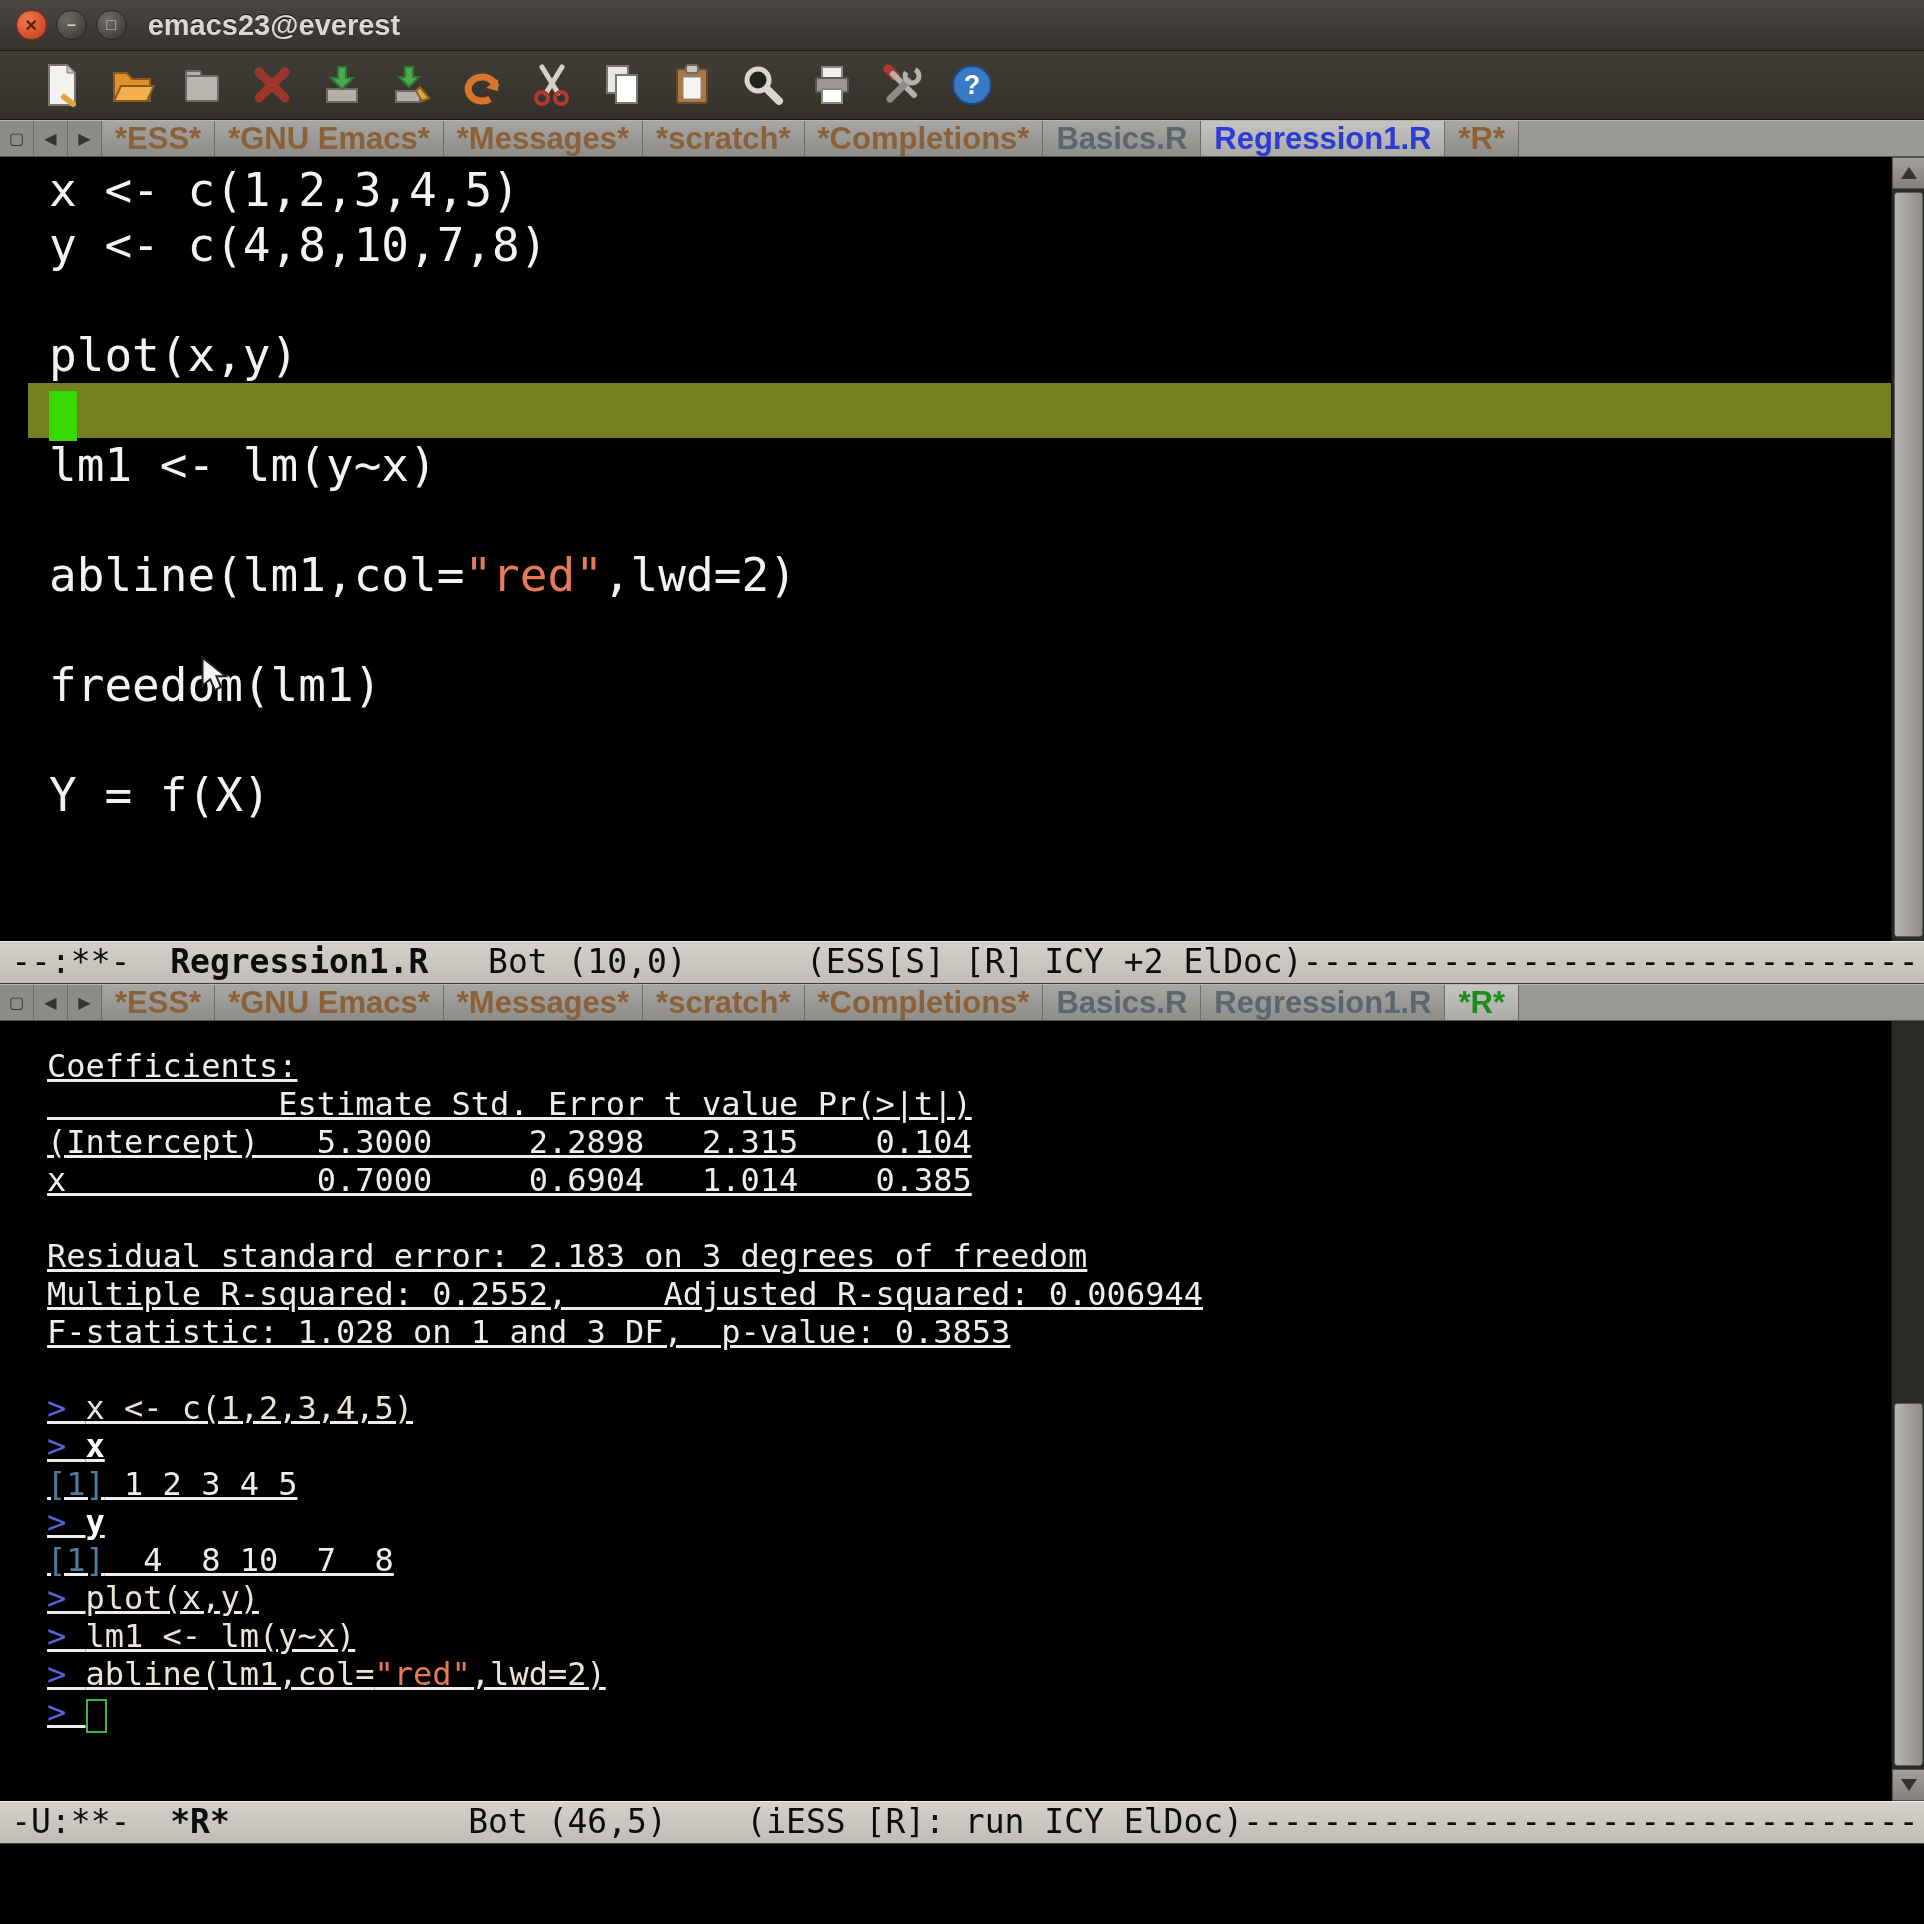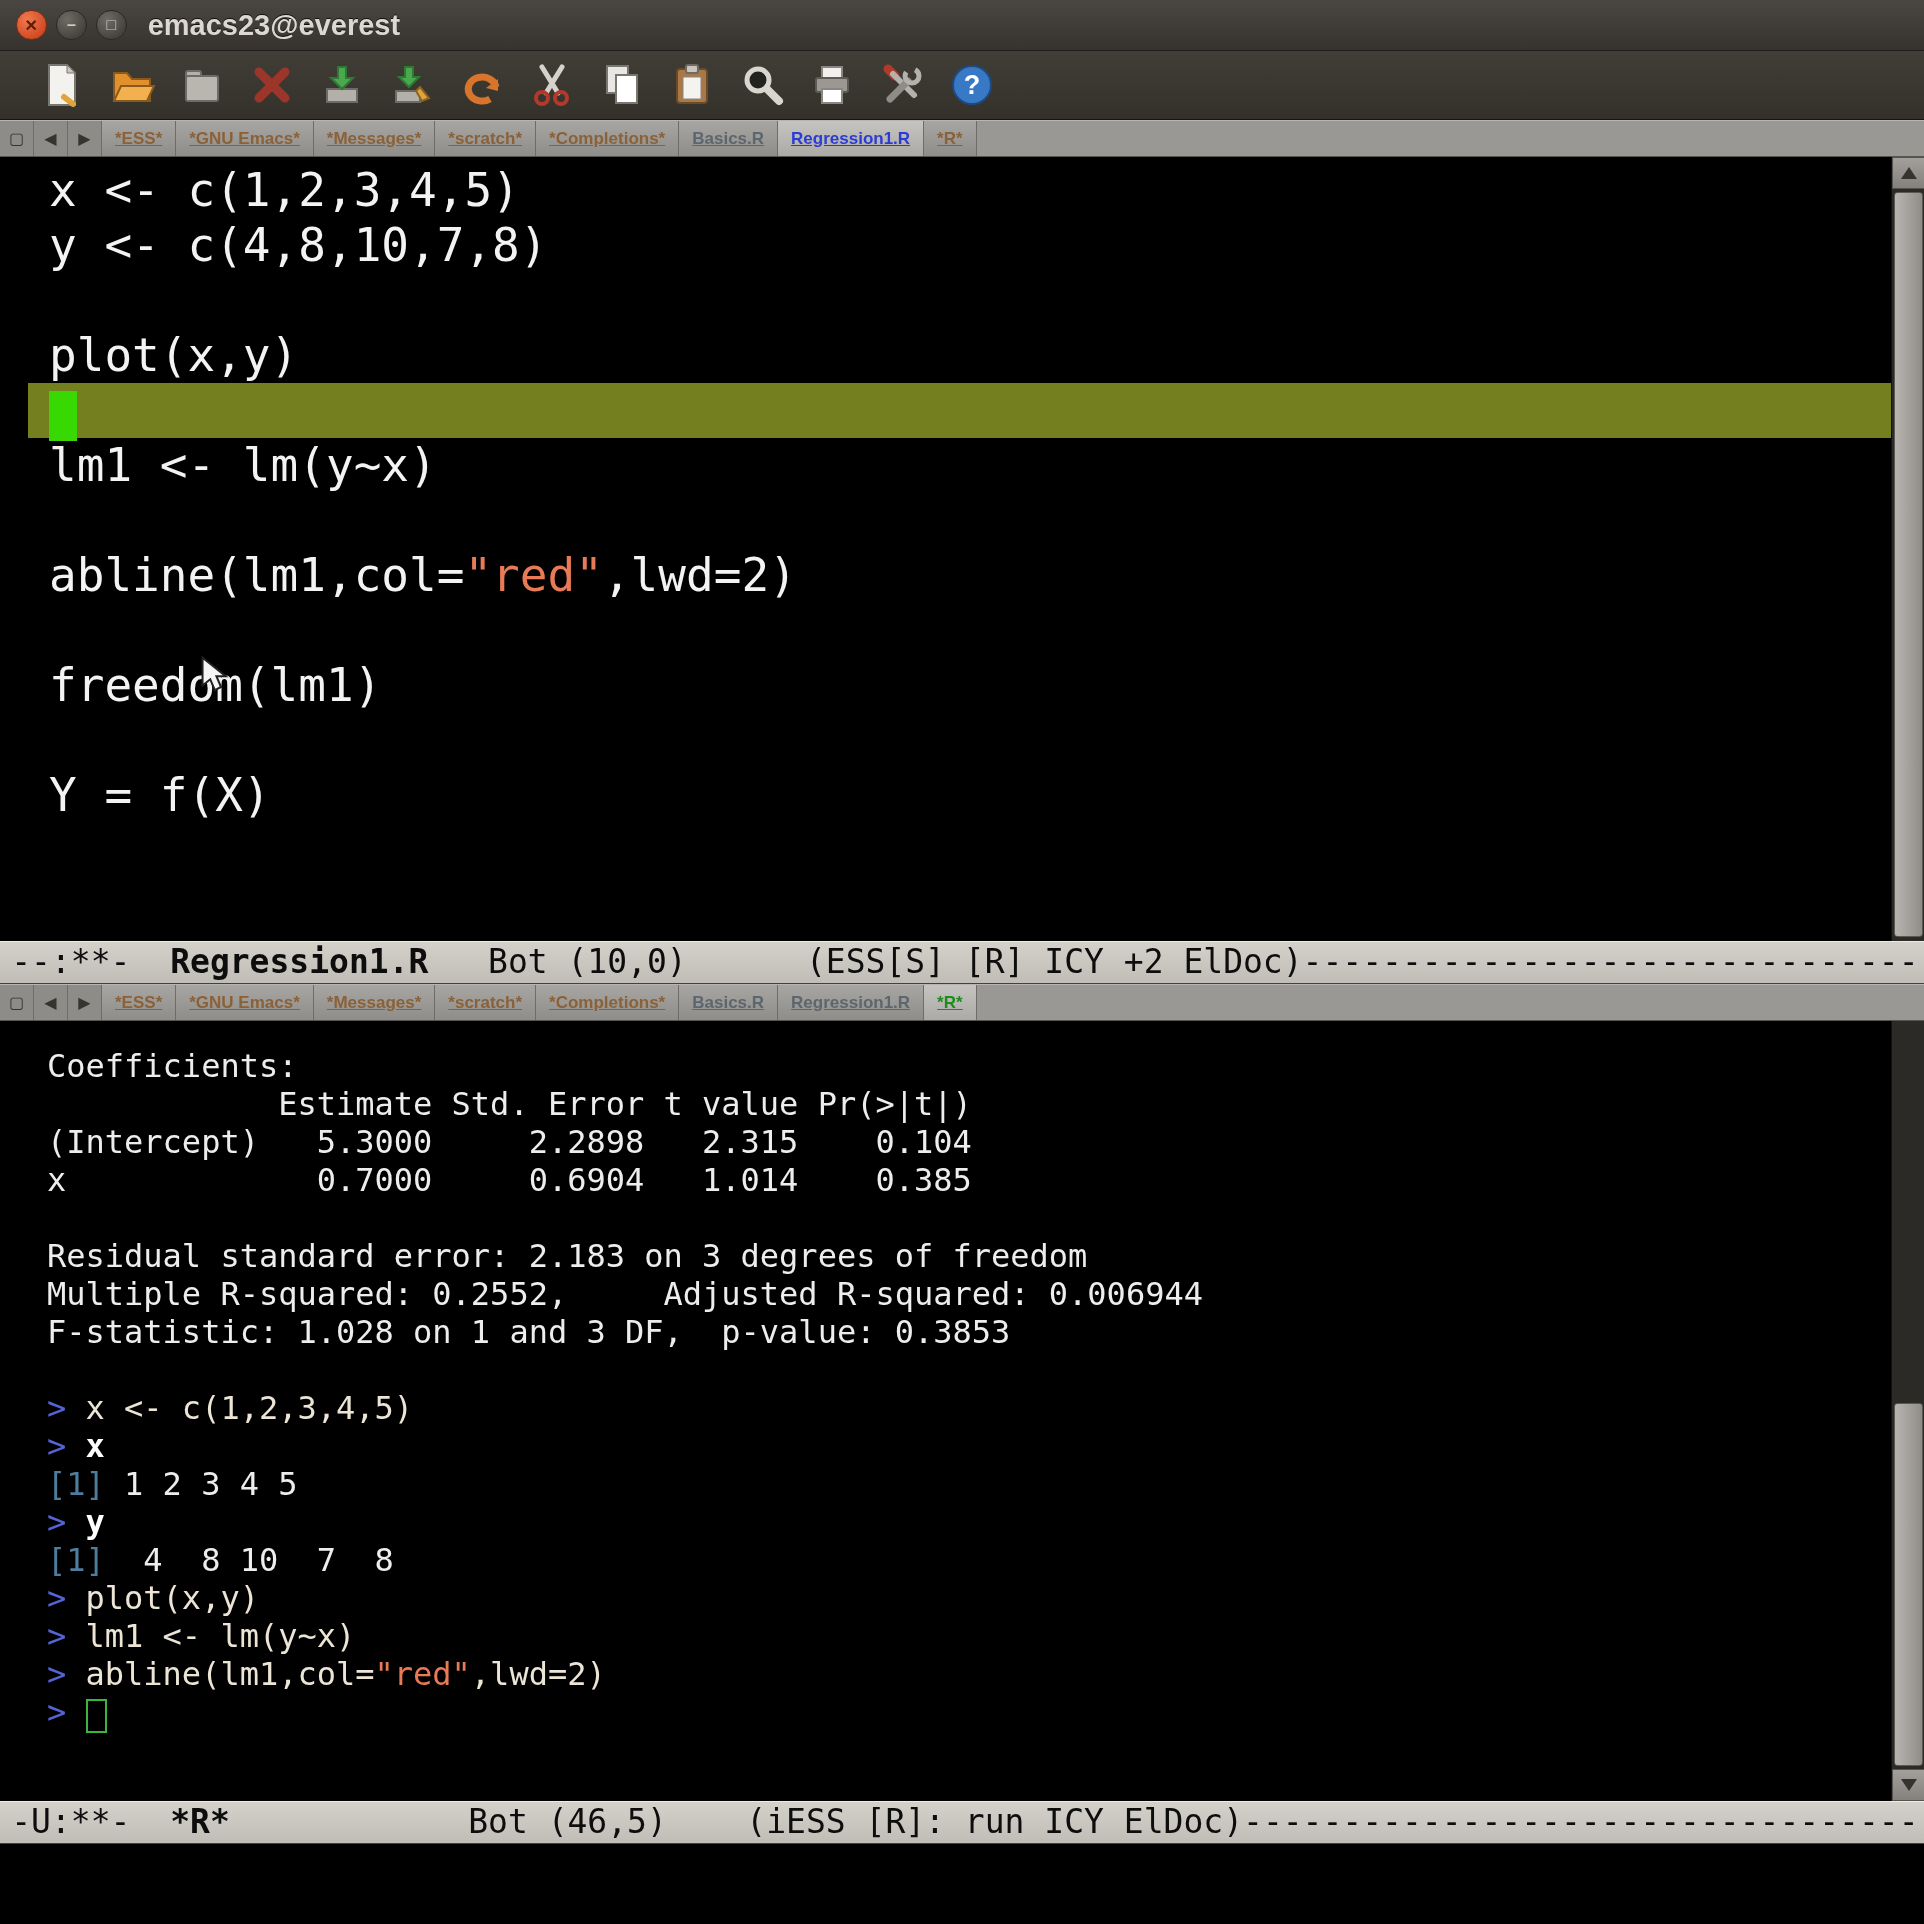--- a/index.html
+++ b/index.html
@@ -20,37 +20,37 @@
 
   
   .toolbar { height: 69px; background: linear-gradient(#413e38,#34312b); display: flex; align-items: center; padding-left: 36px; gap: 19px; border-bottom: 0.8px solid #15130f; flex: 0 0 auto; }
   .tool-btn { width: 51px; height: 51px; display: flex; align-items: center; justify-content: center; }
   .tool-btn svg { width: 48px; height: 48px; }
 
   
   .tabbar { height: 37px; background: #9a9894; display: flex; align-items: stretch; border-top: 0.8px solid #b7b5b1; border-bottom: 0.8px solid #57554f; flex: 0 0 auto; overflow: hidden; }
   .tab-ctrl { width: 34px; display: flex; align-items: center; justify-content: center; background: #8e8c88; border-right: 0.8px solid #6e6c68; color: #36342f; font-size: 16px; }
   .tabs-holder { display: flex; align-items: stretch; }
-  .tab { display: flex; align-items: center; padding: 0 13px; font-size: 17px; font-weight: bold; background: linear-gradient(#a8a6a2,#8f8d89); border-right: 0.8px solid #6e6c68; white-space: nowrap; text-decoration: underline; }
+  .tab { display: flex; align-items: center; padding: 0 13px; font-size: 31px; font-weight: bold; background: linear-gradient(#a8a6a2,#8f8d89); border-right: 0.8px solid #6e6c68; white-space: nowrap; }
   .star-tab { color: #8a6138; }
   .file-tab { color: #5c666e; }
   .tab.selected-top { color: #2b3bd6; background: linear-gradient(#c6c4c0,#abaaa6); }
   .tab.selected-bottom { color: #1d8c1d; background: linear-gradient(#c6c4c0,#abaaa6); }
 
   
   .buffer { position: relative; background: #000; overflow: hidden; flex: 0 0 auto; }
   .editor-buffer { height: 784px; }
   .console-buffer { height: 780px; }
   .buffer-text { position: absolute; left: 0; top: 0; right: 34px; bottom: 0; overflow: hidden; margin-left: 28px; }
   .editor-buffer .buffer-text { padding: 6.4px 0 0 21px; font: 46px/55px "DejaVu Sans Mono", monospace; color: #f3f3f3; }
   .code-line { height: 55px; white-space: pre; }
   .hl-line { background: #74801f; margin-left: -21px; padding-left: 21px; }
   .cursor-block { display: inline-block; width: 28px; height: 50px; background: #38d903; vertical-align: bottom; position: relative; top: 2.4px; }
 
-  .console-buffer .buffer-text { padding: 26px 0 4px 19px; font: 32px/38px "DejaVu Sans Mono", monospace; color: #ededed; }
+  .console-buffer .buffer-text { padding: 26px 0 4px 19px; font: 32px/38px "DejaVu Sans Mono", monospace; color: #ededed; text-decoration: underline; }
   .console-line { height: 38px; white-space: pre; }
   .prompt { color: #5564d8; }
   .input { color: #ece5d6; }
   .index { color: #4e7d9e; }
   .output { color: #ededed; }
   .string { color: #e87a56; }
   .bold { font-weight: bold; color: #ffffff; }
   .cursor-hollow { display: inline-block; width: 21px; height: 34px; border: 2.4px solid #3cb53c; vertical-align: bottom; position: relative; top: 1.6px; }
 
   

